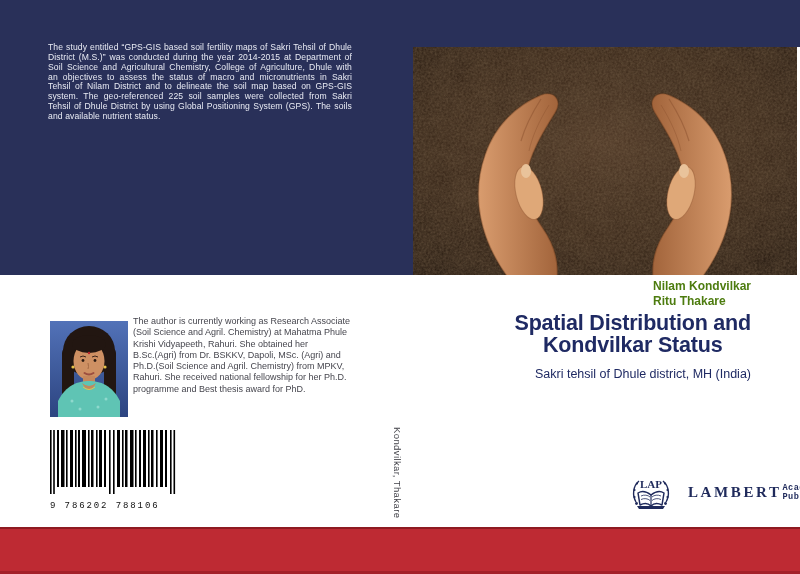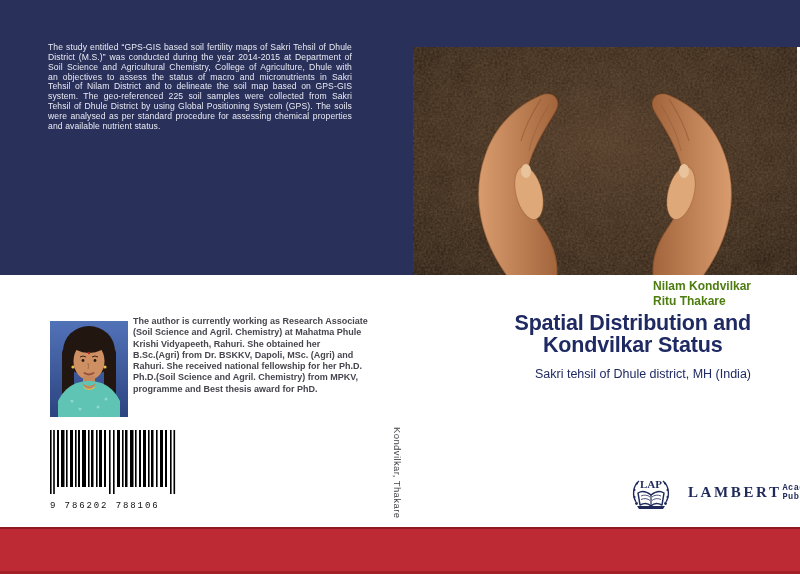--- a/index.html
+++ b/index.html
@@ -13,21 +13,21 @@
   
   .abstract{position:absolute;left:48px;top:43px;width:304px;color:#E9EBF4;
     font-size:8.6px;line-height:9.85px;letter-spacing:.1px;}
   .abstract-line{text-align:justify;text-align-last:justify;white-space:nowrap;}
   .abstract .abstract-line:last-child{text-align-last:left;}
   
   .hands-photo{position:absolute;left:413px;top:47px;width:384px;height:228px;}
   
   .author-photo{position:absolute;left:50px;top:321px;width:78px;height:96px;}
   .bio{position:absolute;left:133px;top:316px;color:#46464E;font-size:9px;
-    font-weight:bold;line-height:11.3px;}
+    font-weight:normal;line-height:11.3px;}
   .bio-line{white-space:nowrap;}
   
   .barcode{position:absolute;left:50px;top:430px;width:127px;}
   .barcode-digits{margin-top:1px;font-family:"Liberation Mono",monospace;font-size:9px;
     letter-spacing:1.9px;color:#101010;white-space:nowrap;}
   
   .spine-text{position:absolute;left:392px;top:427px;writing-mode:vertical-rl;
     font-size:9.5px;color:#3F3F46;letter-spacing:.4px;}
   
   .front-authors{position:absolute;right:49px;top:279px;text-align:left;
@@ -57,21 +57,20 @@
   <div class="back-navy-panel"></div>
 
   <div class="abstract">
       <div class="abstract-line">The study entitled “GPS-GIS based soil fertility maps of Sakri Tehsil of Dhule</div>
       <div class="abstract-line">District (M.S.)” was conducted during the year 2014-2015 at Department of</div>
       <div class="abstract-line">Soil Science and Agricultural Chemistry, College of Agriculture, Dhule with</div>
       <div class="abstract-line">an objectives to assess the status of macro and micronutrients in Sakri</div>
       <div class="abstract-line">Tehsil of Nilam District and to delineate the soil map based on GPS-GIS</div>
       <div class="abstract-line">system. The geo-referenced 225 soil samples were collected from Sakri</div>
       <div class="abstract-line">Tehsil of Dhule District by using Global Positioning System (GPS). The soils</div>
-      <div class="abstract-line">were analysed as per standard procedure for assessing chemical properties</div>
       <div class="abstract-line">and available nutrient status.</div>
     </div>
 
   <div class="hands-photo">
     <svg width="384" height="228" viewBox="0 0 384 228" xmlns="http://www.w3.org/2000/svg">
       <defs>
         <radialGradient id="soilBg" cx="50%" cy="42%" r="75%">
           <stop offset="0%" stop-color="#4A3322"></stop>
           <stop offset="55%" stop-color="#32211474"></stop>
           <stop offset="56%" stop-color="#322114"></stop>
@@ -153,22 +152,22 @@
       <circle cx="56" cy="78" r="1.5" fill="#8FD9CD"></circle>
       <path d="M33,66 q6,5 12,0" stroke="#E8C24A" stroke-width="1" fill="none"></path>
     </svg>
   </div>
 
   <div class="bio">
       <div class="bio-line">The author is currently working as Research Associate</div>
       <div class="bio-line">(Soil Science and Agril. Chemistry) at Mahatma Phule</div>
       <div class="bio-line">Krishi Vidyapeeth, Rahuri. She obtained her</div>
       <div class="bio-line">B.Sc.(Agri) from Dr. BSKKV, Dapoli, MSc. (Agri) and</div>
+      <div class="bio-line">Ph.D.(Soil Science and Agril. Chemistry) from MPKV,</div>
       <div class="bio-line">Rahuri. She received national fellowship for her Ph.D.</div>
-      <div class="bio-line">Ph.D.(Soil Science and Agril. Chemistry) from MPKV,</div>
       <div class="bio-line">programme and Best thesis award for PhD.</div>
     </div>
 
   <div class="barcode">
     <svg width="127" height="66" viewBox="0 0 127 66" xmlns="http://www.w3.org/2000/svg">
       <g fill="#000">
         <rect x="0" y="0" width="1.6" height="64"></rect>
           <rect x="3.2" y="0" width="1.6" height="64"></rect>
         <rect x="7" y="0" width="2" height="57"></rect>
           <rect x="11" y="0" width="3.5" height="57"></rect>

